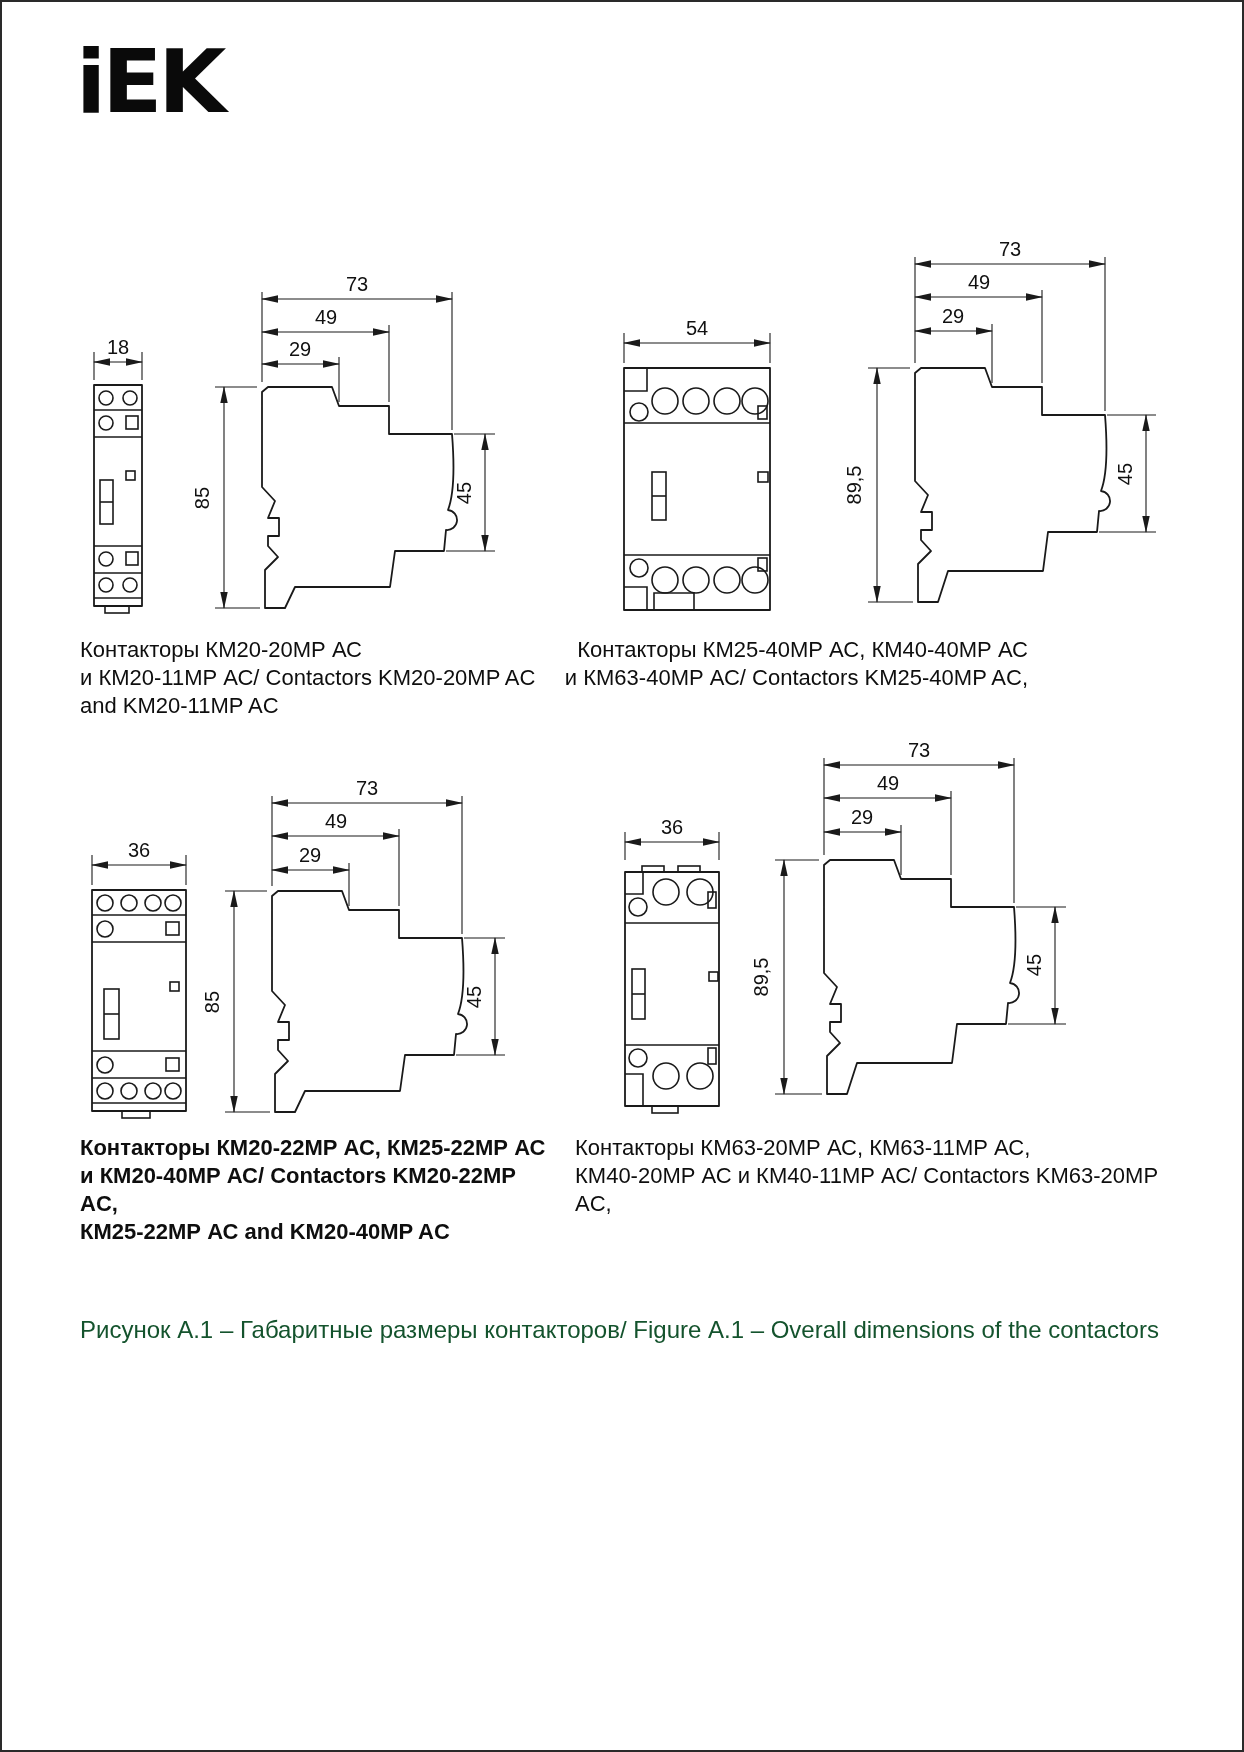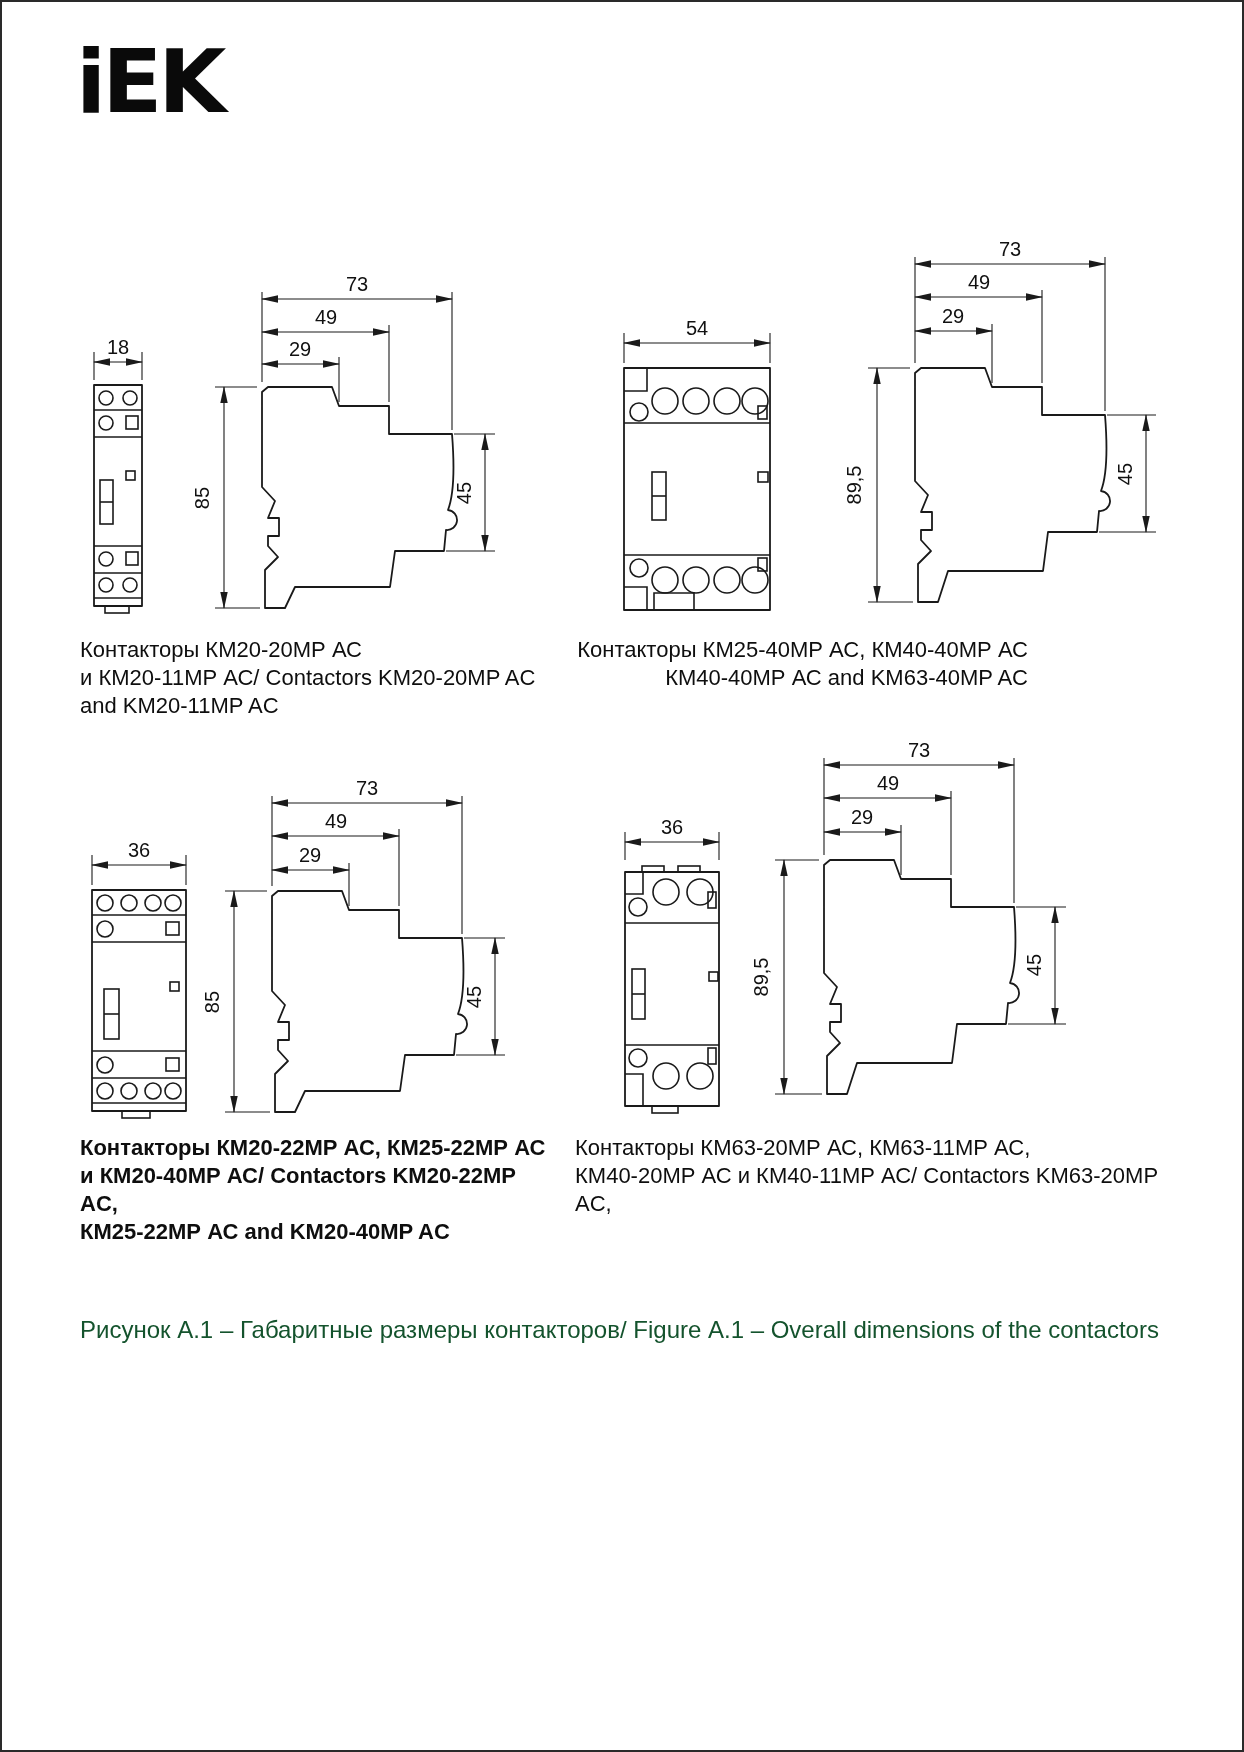--- a/index.html
+++ b/index.html
@@ -240,21 +240,21 @@
     </g>
   </svg>
 
   <div class="cap" style="left:78px;top:634px;">
     <span>Контакторы КМ20-20МР АС</span>
     <span>и КМ20-11МР АС/ Contactors KM20-20MP AC</span>
     <span>and KM20-11MP AC</span>
   </div>
   <div class="cap" style="left:556px;top:634px;text-align:right;">
     <span>Контакторы КМ25-40МР АС, КМ40-40МР АС</span>
-    <span>КМ40-40МР АС and KM63-40MP AC</span>
+    <span>и КМ63-40МР АС/ Contactors KM25-40MP AC,</span>
   </div>
   <div class="cap" style="left:78px;top:1132px;font-weight:bold;">
     <span>Контакторы КМ20-22МР АС, КМ25-22МР АС</span>
     <span>и КМ20-40МР АС/ Contactors KM20-22MP AC,</span>
     <span>КМ25-22МР АС and KM20-40MP AC</span>
   </div>
   <div class="cap" style="left:573px;top:1132px;width:620px;">
     <span>Контакторы КМ63-20МР АС, КМ63-11МР АС,</span>
     <span>КМ40-20МР АС и КМ40-11МР АС/ Contactors KM63-20MP AC,</span>
   </div>

